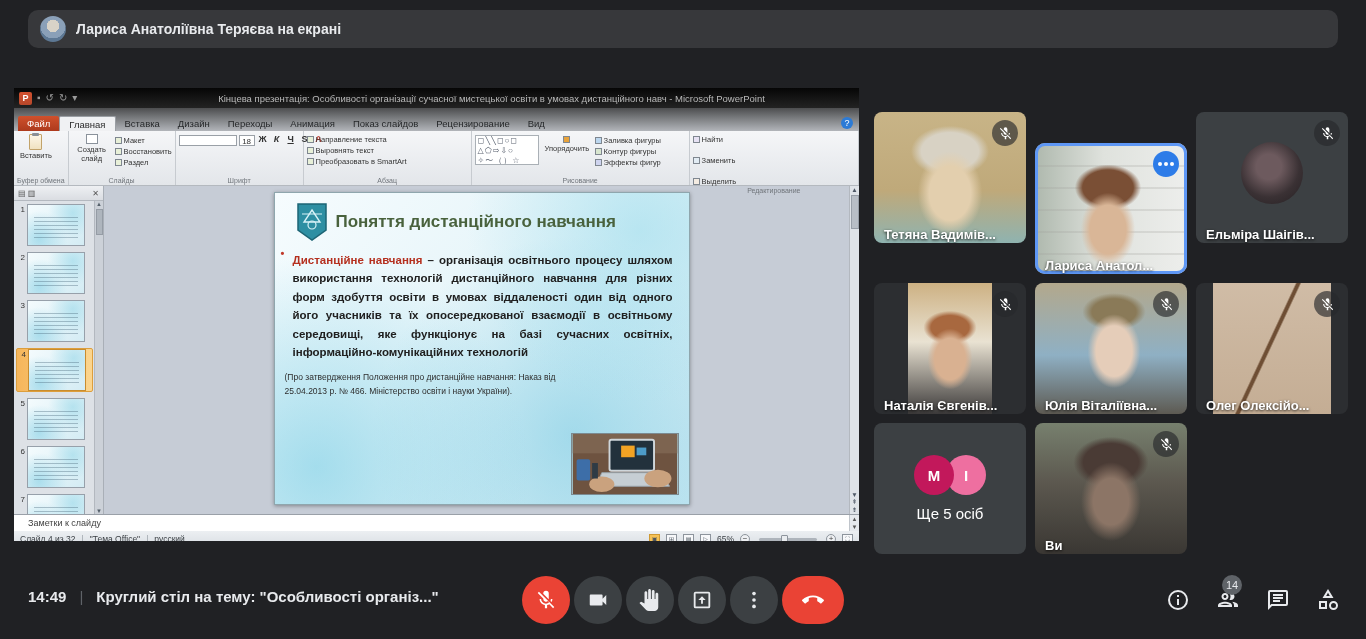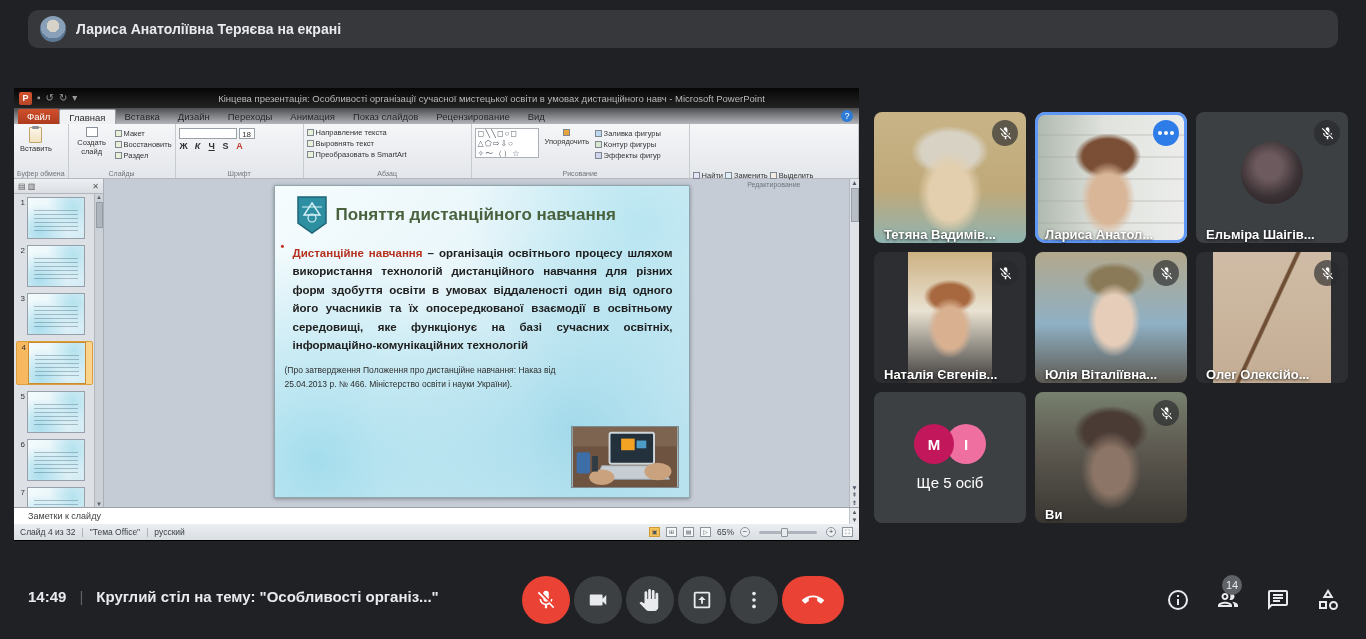--- a/index.html
+++ b/index.html
@@ -13,21 +13,21 @@
 
   
   .share { position:absolute; left:14px; top:88px; width:845px; height:453px; background:#000; overflow:hidden; }
   .ppt-title { height:20px; background:linear-gradient(180deg,#060606,#232323); display:flex; align-items:center; color:#b9b9b9; font-size:9.5px; }
   .qat { display:flex; align-items:center; gap:5px; padding-left:5px; width:150px; }
   .pp-logo { width:13px; height:13px; background:linear-gradient(#d35230,#b7472a); color:#fff; font-size:9px; font-weight:bold; text-align:center; line-height:13px; border-radius:2px; }
   .qico { color:#9a9a9a; font-size:10px; line-height:10px; }
   .ppt-title .ttext { flex:1; text-align:center; white-space:nowrap; overflow:hidden; }
   .ppt-title .tright { width:40px; }
 
-  .tabs { height:16px; background:linear-gradient(180deg,#4c4d4f 0%, #7b7d80 45%, #b2b5ba 100%); display:flex; align-items:flex-end; padding-left:4px; font-size:9.5px; }
+  .tabs { height:23px; background:linear-gradient(180deg,#4c4d4f 0%, #7b7d80 45%, #b2b5ba 100%); display:flex; align-items:flex-end; padding-left:4px; font-size:9.5px; }
   .tab { padding:2px 9px 2px; color:#26282a; height:15px; line-height:12px; }
   .tab.file { background:linear-gradient(#d0502c,#ad3a1d); color:#fff; border-radius:2px 2px 0 0; }
   .tab.active { background:#f0f1f3; color:#2b2b2b; border-radius:2px 2px 0 0; border:1px solid #9a9ea3; border-bottom:none; }
   .tabs .tspace { flex:1; }
   .helpq { width:12px; height:12px; border-radius:50%; background:#2d7bd6; color:#fff; font-size:9px; text-align:center; line-height:12px; margin:0 6px 2px 0; }
 
   .ribbon { height:55px; background:linear-gradient(180deg,#f5f6f8,#e3e6ea); border-bottom:1px solid #b4b9bf; display:flex; font-size:7.5px; color:#333; }
   .rgroup { border-right:1px solid #c7cbd0; display:flex; flex-direction:column; padding:2px 3px 1px; }
   .rg-body { flex:1; display:flex; align-items:flex-start; gap:3px; }
   .rg-label { text-align:center; color:#70757b; font-size:7px; padding-top:1px; }
@@ -93,21 +93,21 @@
   .ztrack { width:58px; height:3px; background:#aeb4bb; border-radius:2px; position:relative; margin:0 3px; }
   .zthumb { position:absolute; left:22px; top:-3px; width:7px; height:9px; background:#e9ecef; border:1px solid #8d949c; border-radius:1px; }
   .zbtn { width:10px; height:10px; border-radius:50%; border:1px solid #8d949c; background:#eef0f3; font-size:8px; line-height:8px; text-align:center; color:#444; }
 
   
   .grid { position:absolute; left:874px; top:112px; width:474px; display:grid; grid-template-columns:repeat(3,1fr); gap:9px; }
   .tile { position:relative; height:131px; border-radius:8px; overflow:hidden; background:#3c4043; }
   .tile .pname { position:absolute; left:10px; bottom:1px; color:#fff; font-size:13px; font-weight:bold; text-shadow:0 1px 3px rgba(0,0,0,.9); white-space:nowrap; }
   .micoff { position:absolute; right:8px; top:8px; width:26px; height:26px; border-radius:50%; background:rgba(38,40,43,.65); display:flex; align-items:center; justify-content:center; }
   .micoff svg { width:15px; height:15px; }
-  .tile.speaker { outline:3px solid #5e97f5; outline-offset:-3px; border-radius:10px; }
+  .tile.speaker { outline:3px solid #5e97f5; outline-offset:-3px; border-radius:10px;margin-top:31px; }
   .morebtn { position:absolute; right:8px; top:8px; width:26px; height:26px; border-radius:50%; background:#2d7ce8; display:flex; align-items:center; justify-content:center; gap:2px; }
   .morebtn i { width:4px; height:4px; border-radius:50%; background:#fff; }
   .strip { position:absolute; top:0; bottom:0; left:50%; transform:translateX(-50%); }
   .avcirc { position:absolute; left:50%; top:50%; transform:translate(-50%,-58%); width:62px; height:62px; border-radius:50%; }
 
   .v-tetyana { background:radial-gradient(ellipse 46px 60px at 50% 62%, #e3cfae 0 45%, transparent 70%),
                radial-gradient(ellipse 52px 34px at 50% 30%, #d8d2c4 0 55%, transparent 75%),
                linear-gradient(180deg,#c8b487 0%,#bfa97a 60%,#8fb3b0 100%); }
   .v-larysa  { background:radial-gradient(ellipse 40px 54px at 48% 66%, #d9b697 0 45%, transparent 68%),
                radial-gradient(ellipse 46px 32px at 48% 34%, #7a4f35 0 55%, transparent 72%),
@@ -214,21 +214,21 @@
             <div class="minirow">
                 <span class="sq"></span>
                 <span>Раздел</span>
               </div>
           </div>
         </div>
         <div class="rg-label">Слайды</div>
       </div>
 
       <div class="rgroup" style="width:128px;">
-        <div class="rg-body" style="flex-direction:column; gap:3px; padding-top:2px;">
+        <div class="rg-body" style="flex-direction:row; gap:3px; padding-top:2px;">
           <div class="minirow">
             <span class="fontbox"></span>
             <span class="sizebox">18</span>
           </div>
           <div class="minirow" style="gap:4px;">
             <span class="fmt">Ж</span>
             <span class="fmt" style="font-style:italic;">К</span>
             <span class="fmt" style="text-decoration:underline;">Ч</span>
             <span class="fmt">S</span>
             <span class="fmt" style="color:#c0392b;">А</span>
@@ -274,21 +274,21 @@
             <div class="minirow">
                 <span class="sq" style="background:#cfd4ef;"></span>
                 <span>Эффекты фигур</span>
               </div>
           </div>
         </div>
         <div class="rg-label">Рисование</div>
       </div>
 
       <div class="rgroup" style="flex:1;">
-        <div class="rg-body" style="flex-direction:row; gap:2px; padding-top:2px;margin-top:43px;">
+        <div class="rg-body" style="flex-direction:column; gap:12px; padding-top:2px;">
           <div class="minirow">
               <span class="sq" style="background:#e7e2f4;"></span>
               <span>Найти</span>
             </div>
           <div class="minirow">
               <span class="sq" style="background:#e2ecf4;"></span>
               <span>Заменить</span>
             </div>
           <div class="minirow">
               <span class="sq" style="background:#f4ece2;"></span>

